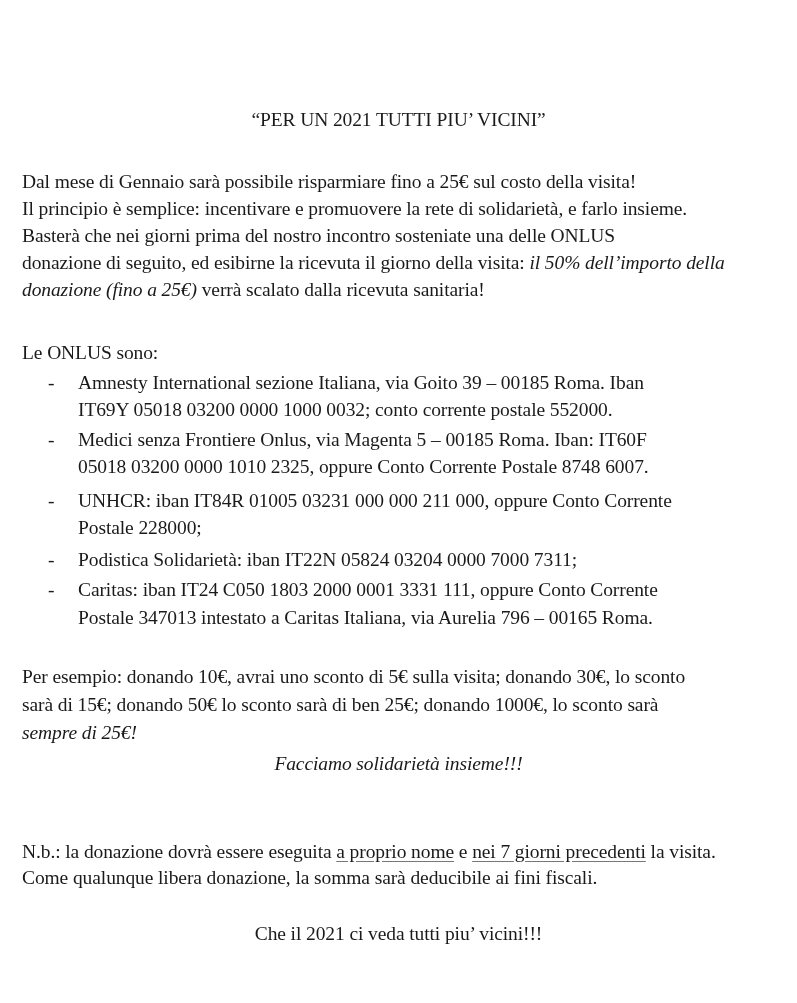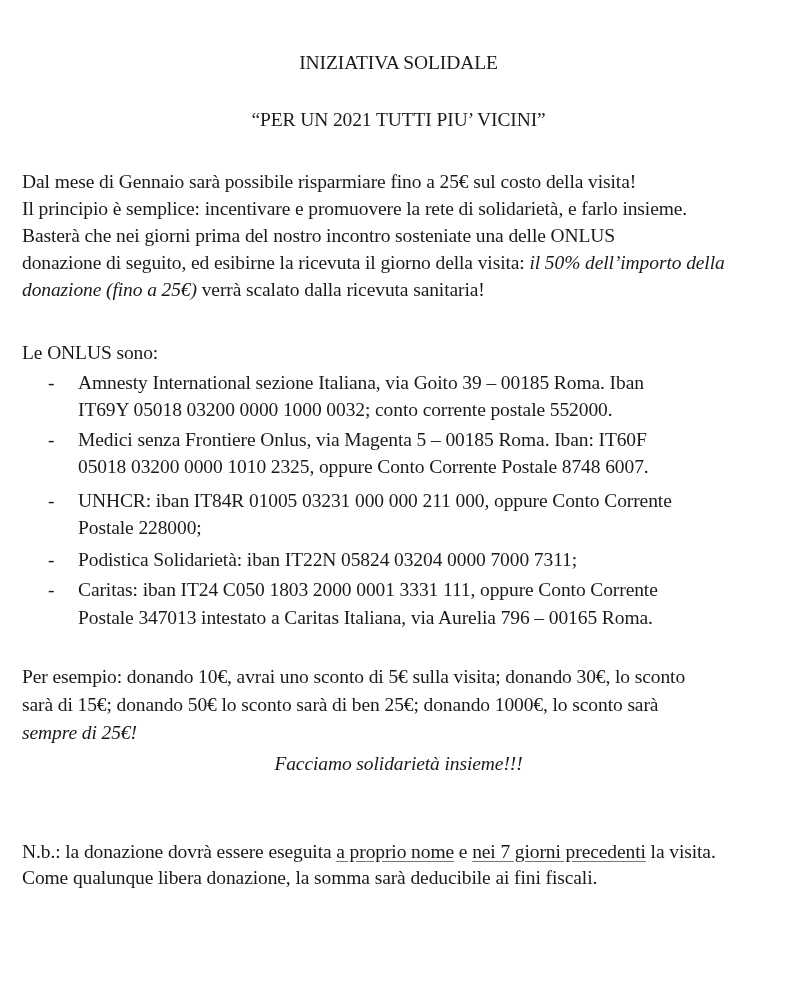--- a/index.html
+++ b/index.html
@@ -40,21 +40,20 @@
       position: absolute;
       left: 48px;
       line-height: 24px;
     }
   </style>
 </head>
 <body>
 
 <div class="page">
 
-  <div class="line center" style="top:51px;">INIZIATIVA SOLIDALE</div>
   <div class="line center" style="top:108px;">“PER UN 2021 TUTTI PIU’ VICINI”</div>
 
   <div>
     <div class="line" style="left:22px; top:170px;">Dal mese di Gennaio sarà possibile risparmiare fino a 25€ sul costo della visita!</div>
     <div class="line" style="left:22px; top:197px;">Il principio è semplice: incentivare e promuovere la rete di solidarietà, e farlo insieme.</div>
     <div class="line" style="left:22px; top:224px;">Basterà che nei giorni prima del nostro incontro sosteniate una delle ONLUS</div>
     <div class="line" style="left:22px; top:251px;">
       <span>donazione di seguito, ed esibirne la ricevuta il giorno della visita: </span><span class="it">il 50% dell’importo della</span>
     </div>
     <div class="line" style="left:22px; top:278px;">
@@ -94,14 +93,15 @@
 
   <div class="line center it" style="top:752px;">Facciamo solidarietà insieme!!!</div>
 
   <div>
     <div class="line" style="left:22px; top:840px;">
       <span>N.b.: la donazione dovrà essere eseguita </span><span class="ul">a proprio nome</span><span> e </span><span class="ul">nei 7 giorni precedenti</span><span> la visita.</span>
     </div>
     <div class="line" style="left:22px; top:866px;">Come qualunque libera donazione, la somma sarà deducibile ai fini fiscali.</div>
   </div>
 
+  <div class="line center" style="top:922px;">Che il 2021 ci veda tutti piu’ vicini!!!</div>
 
 </div>
 
 </body></html>

